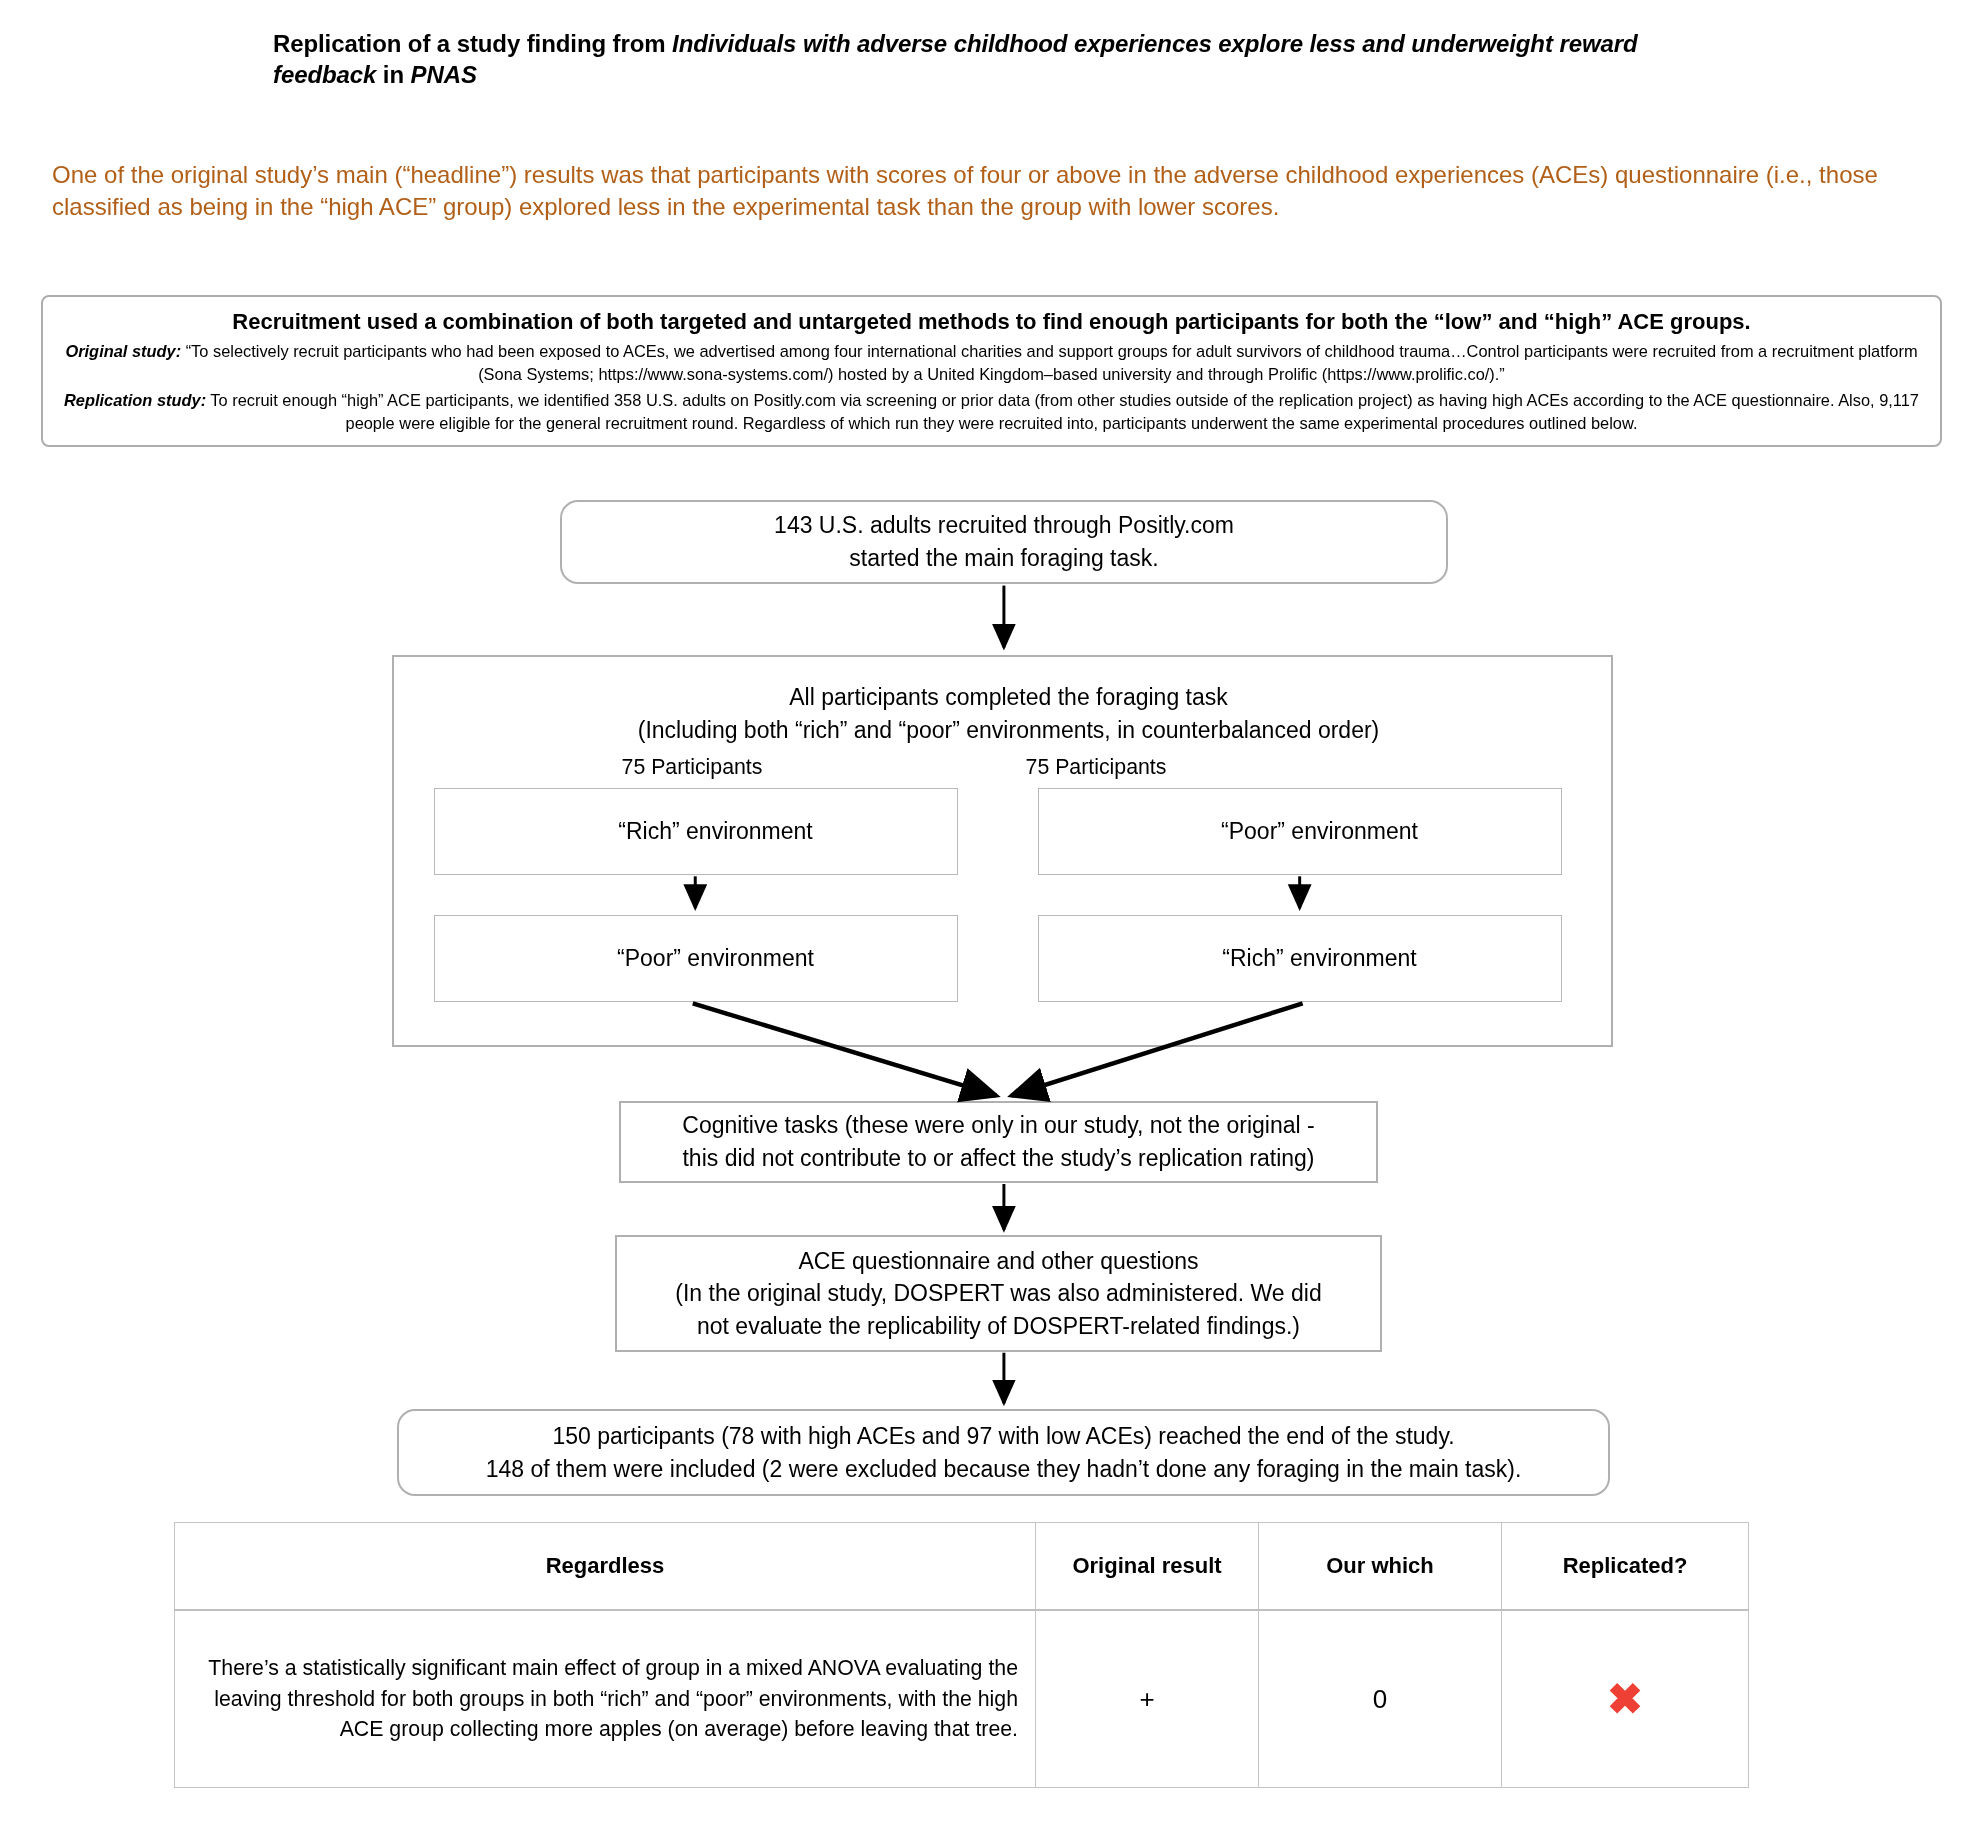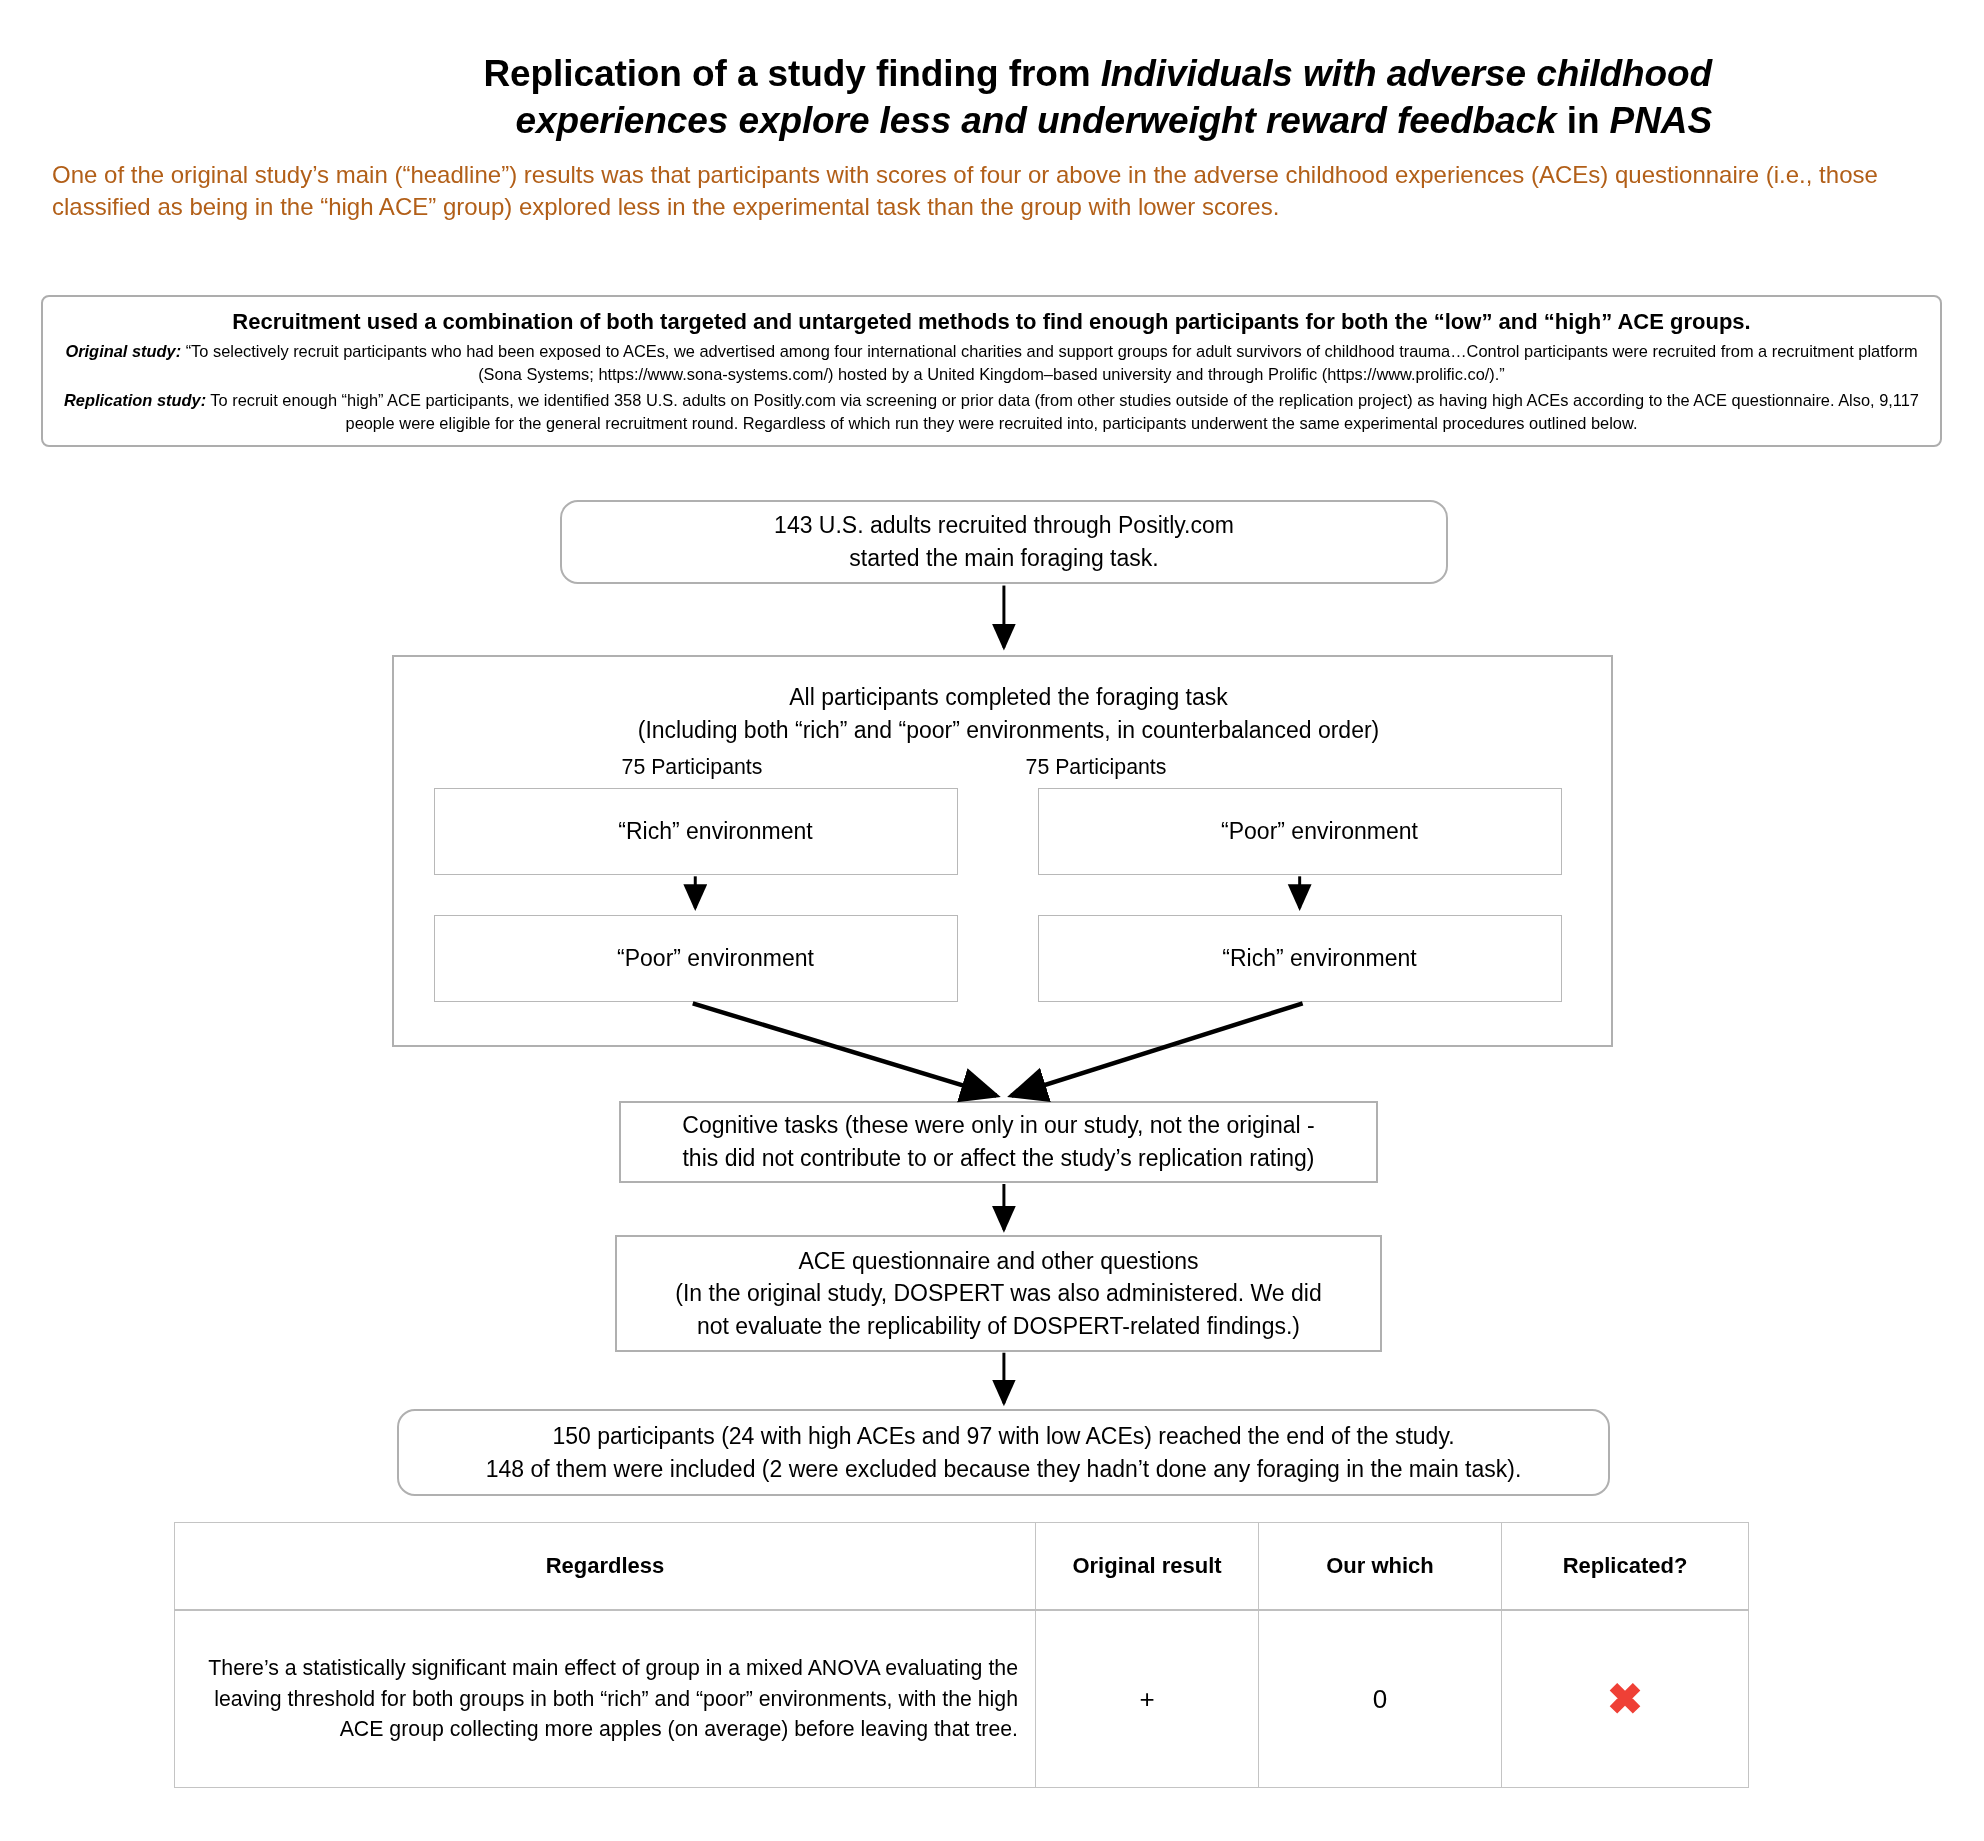--- a/index.html
+++ b/index.html
@@ -13,23 +13,23 @@
     font-family: "Liberation Sans", sans-serif;
     color: #000000;
     position: relative;
     overflow: hidden;
   }
 
   
   .title {
     width: 1439px;
     margin: 0 auto;
-    padding-top: 50px;
-    text-align: right;
-    font-size: 37px;
+    padding-top: 29px;
+    text-align: left;
+    font-size: 24px;
     font-weight: bold;
     line-height: 1.28;
     letter-spacing: -0.1px;
   }
   .title .it { font-style: italic; }
 
   
   .subtitle {
     position: absolute;
     left: 52px;
@@ -192,21 +192,21 @@
 <div class="box thin" id="env-3">“Poor” environment</div>
 <div class="box thin" id="env-4">“Rich” environment</div>
 
 <div class="box" id="box-cognitive" style="white-space: pre-line;">Cognitive tasks (these were only in our study, not the original -
 this did not contribute to or affect the study’s replication rating)</div>
 
 <div class="box" id="box-ace" style="white-space: pre-line;">ACE questionnaire and other questions
 (In the original study, DOSPERT was also administered. We did
 not evaluate the replicability of DOSPERT-related findings.)</div>
 
-<div class="box rounded" id="box-final" style="white-space: pre-line;">150 participants (24 with high ACEs and 97 with low ACEs) reached the end of the study.
+<div class="box rounded" id="box-final" style="white-space: pre-line;">150 participants (78 with high ACEs and 97 with low ACEs) reached the end of the study.
 148 of them were included (2 were excluded because they hadn’t done any foraging in the main task).</div>
 
 <svg id="arrows" viewBox="0 0 4000 3710">
   <defs>
     <marker id="ah" markerWidth="10" markerHeight="10" refX="8" refY="4" orient="auto" markerUnits="strokeWidth">
       <path d="M0,0 L9,4 L0,8 z" fill="#000"></path>
     </marker>
   </defs>
 
   <line x1="2023" y1="1180" x2="2023" y2="1305" stroke="#000" stroke-width="6" marker-end="url(#ah)"></line>

